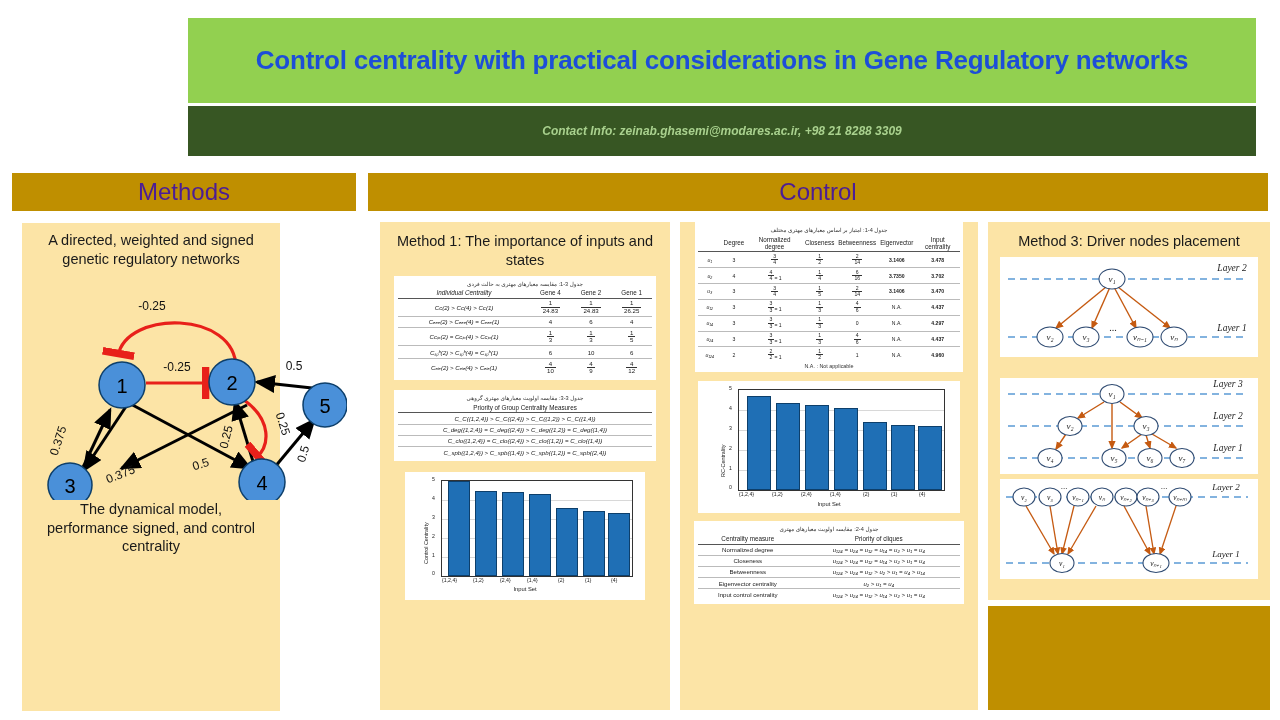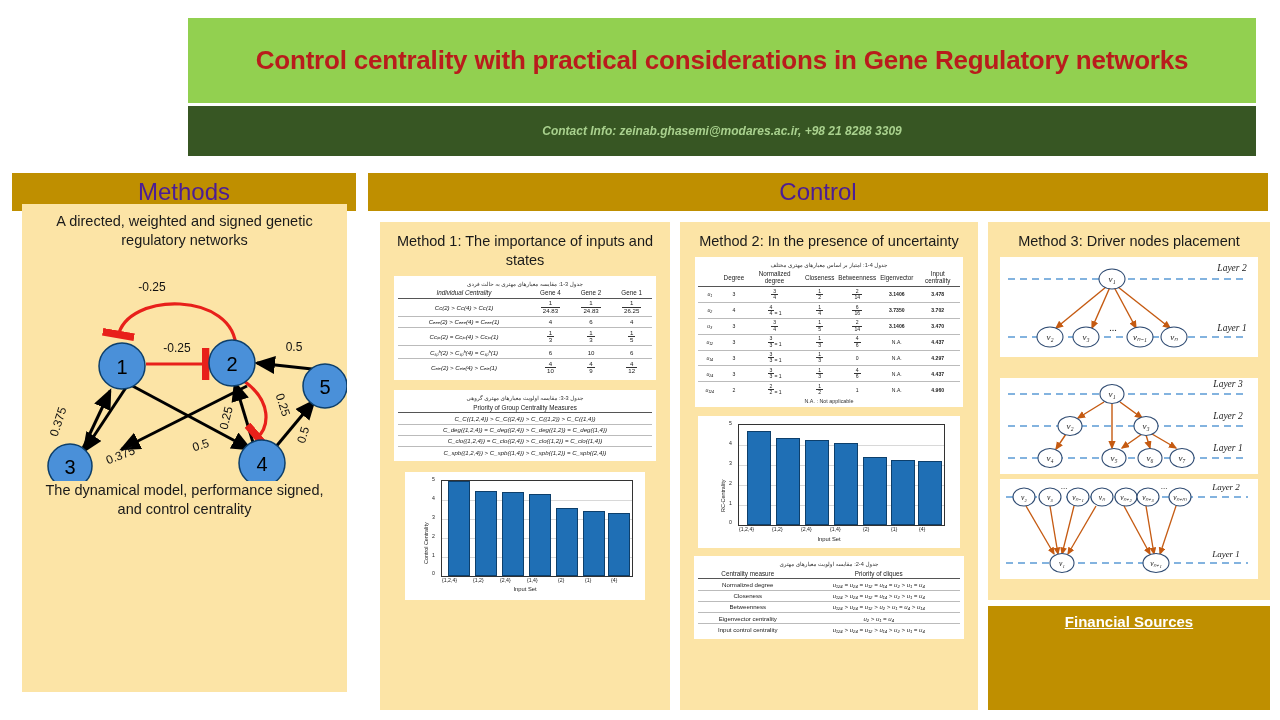--- a/index.html
+++ b/index.html
@@ -10,39 +10,39 @@
   }
   
   .header{position:absolute;left:0;top:0;width:1280px;height:162px;}
   .logo-box{position:absolute;left:22px;top:6px;width:165px;height:155px;}
   .logo-svg{display:block;}
   .title-banner{
     position:absolute;left:188px;top:18px;width:1068px;height:85px;
     background:#92D050;display:flex;align-items:center;justify-content:center;
   }
   .title-banner span{
-    color:#b91c1c;font-size:26px;font-weight:bold;letter-spacing:-.2px;
+    color:#1d4ed8;font-size:26px;font-weight:bold;letter-spacing:-.2px;
     text-align:right;line-height:1.1;
   }
   .author-banner{
     position:absolute;left:188px;top:106px;width:1068px;height:50px;
     background:#375623;display:flex;align-items:center;justify-content:center;
   }
   .author-main{color:#A9D18E;font-size:15px;font-weight:bold;}
   .author-contact{color:#A9D18E;font-size:12px;font-weight:bold;font-style:italic;}
   
   .sec-bar{
     background:#BF8F00;color:#4c1d95;font-size:24px;
     display:flex;align-items:center;justify-content:center;
   }
   #methods-bar{position:absolute;left:12px;top:173px;width:344px;height:38px;}
   #outcomes-bar{position:absolute;left:368px;top:173px;width:900px;height:38px;}
   
   .panel{background:#FCE4A6;position:absolute;}
-  #methods-panel{left:22px;top:204px;width:325px;height:488px;}
+  #methods-panel{left:22px;top:223px;width:258px;height:488px;}
   #col1{left:380px;top:222px;width:290px;height:488px;}
   #col2{left:680px;top:222px;width:298px;height:488px;}
   #col3{left:988px;top:222px;width:282px;height:378px;}
   .col-title{
     text-align:center;font-size:14.5px;color:#1a1a1a;line-height:1.3;
     padding:10px 12px 6px;
   }
   .methods-sub{
     text-align:center;font-size:14.5px;color:#1a1a1a;line-height:1.28;
     padding:8px 16px 2px;
@@ -266,21 +266,20 @@
     <div class="xtick" style="left:95px;top:105px;">{2,4}</div>
     <div class="xtick" style="left:122px;top:105px;">{1,4}</div>
     <div class="xtick" style="left:153px;top:105px;">{2}</div>
     <div class="xtick" style="left:180px;top:105px;">{1}</div>
     <div class="xtick" style="left:206px;top:105px;">{4}</div>
     <div class="xlab" style="top:114px;">Input Set</div>
   </div>
 </div>
 
 <div class="panel" id="col2">
-  <div class="col-title">Method 2: In the presence of uncertainty</div>
 
   <div class="card" style="width:262px;padding:3px 3px 3px;">
     <div class="tcap">جدول 4-1: امتیاز بر اساس معیارهای مهتری مختلف</div>
     <table class="mini" style="font-size:5.1px">
       <thead>
         <tr>
           <th style="width:9%"></th>
           <th>Degree</th>
           <th>Normalized degree</th>
           <th>Closeness</th>
@@ -533,14 +532,13 @@
         <text x="62" y="87">v₁</text>
         <text x="156" y="87">vₙ₊₁</text>
         <text x="64" y="10" font-size="9" font-style="normal">...</text>
         <text x="164" y="10" font-size="9" font-style="normal">...</text>
       </g>
     </svg>
   </div>
 </div>
 
 <div id="financial">
-  <div class="fin-title">Financial Sources</div>
 </div>
 
 </body></html>

